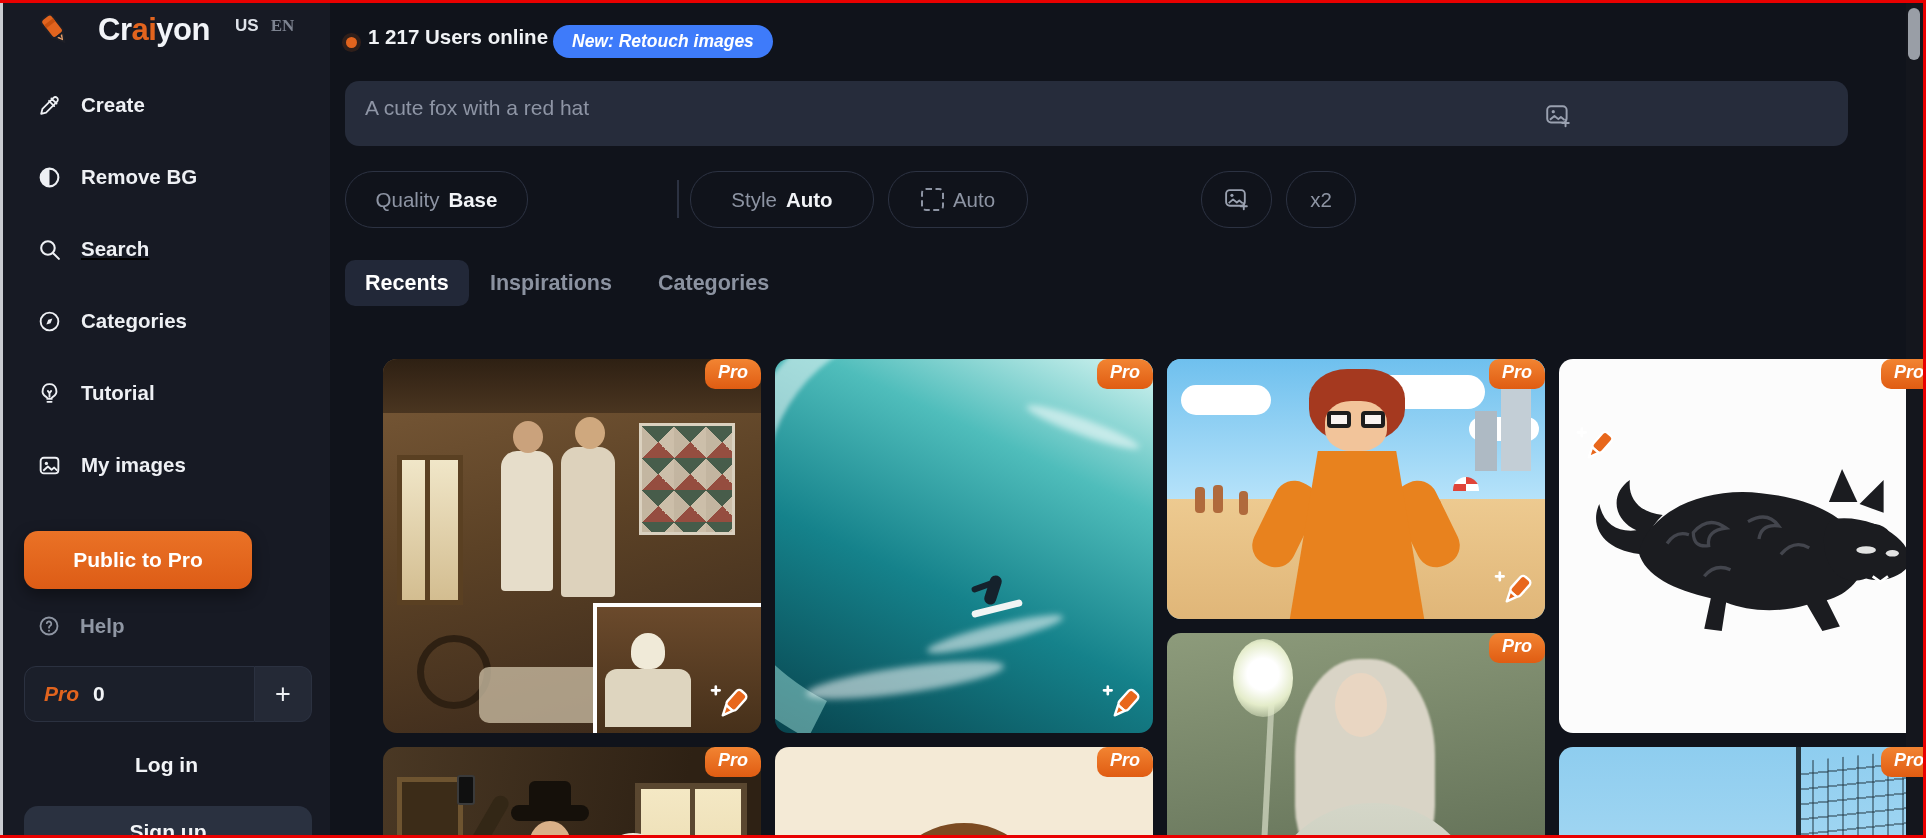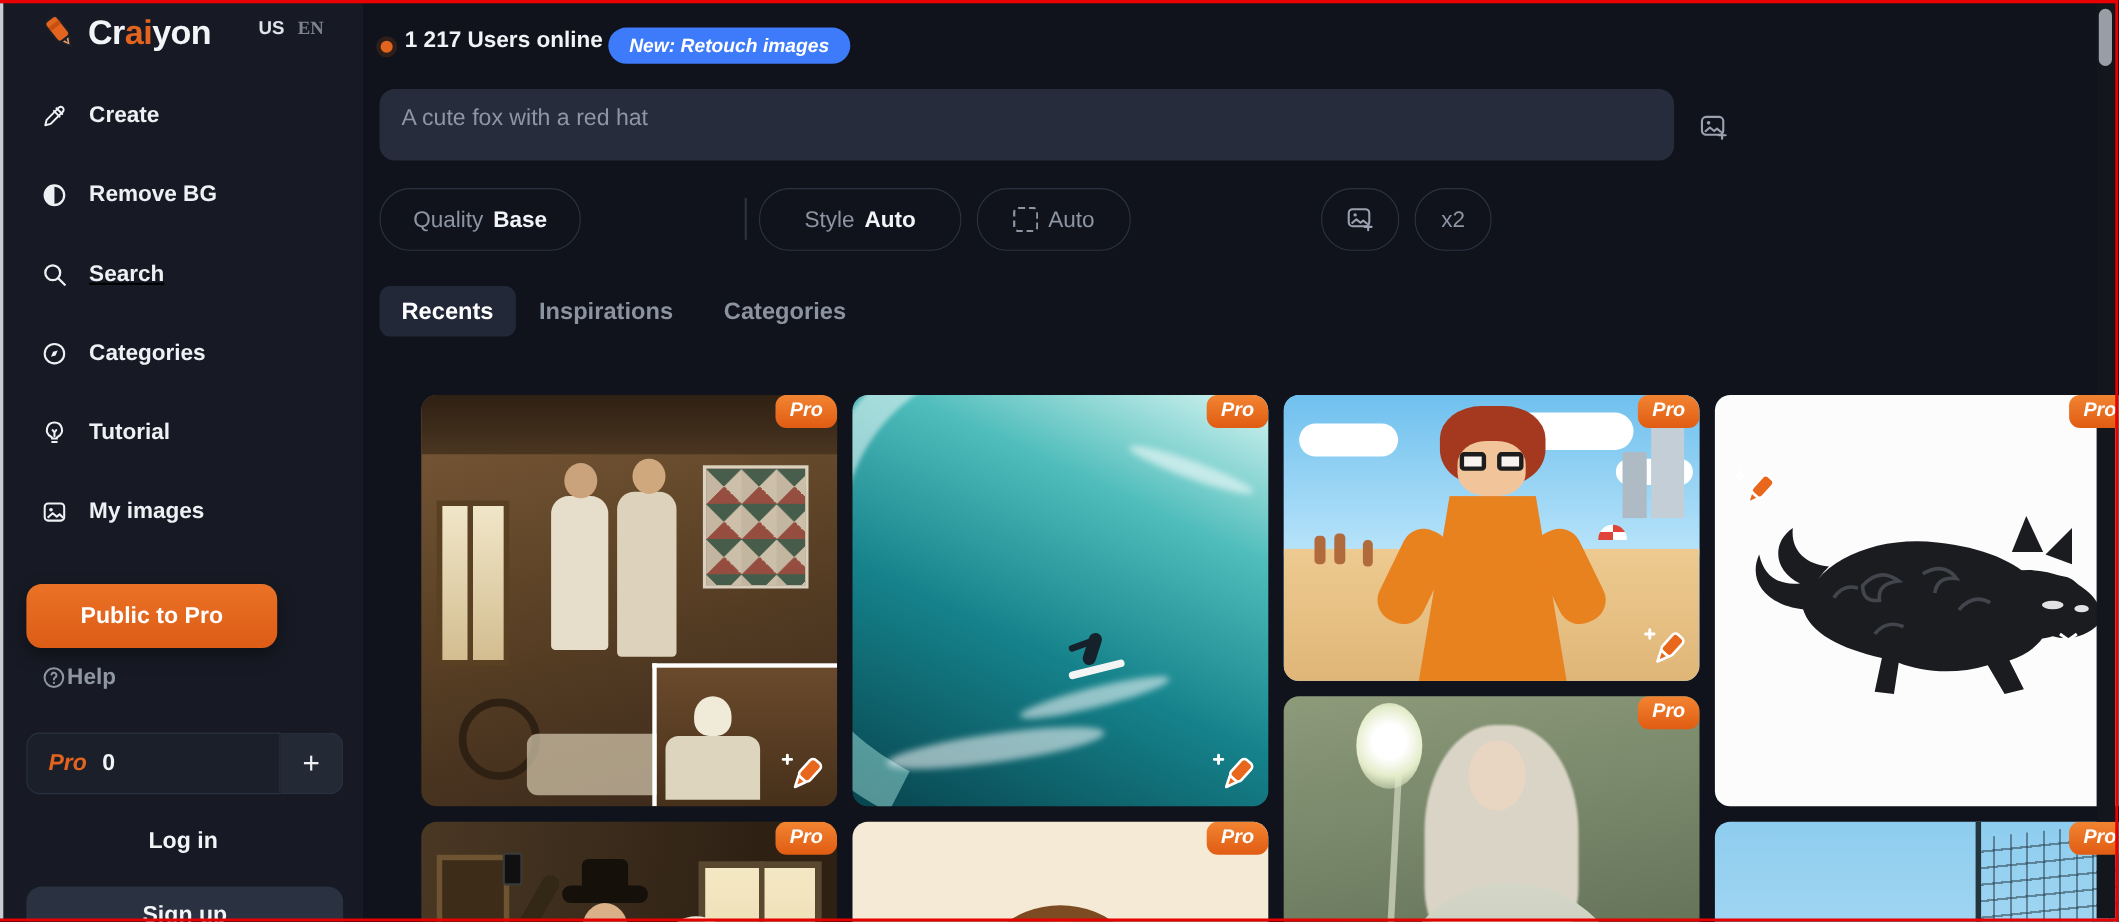--- a/index.html
+++ b/index.html
@@ -10,35 +10,35 @@
   .edge{position:absolute;z-index:60;}
   .edge-top{left:0;top:0;width:1926px;height:3px;background:#e90000;}
   .edge-bottom{left:0;top:835px;width:1926px;height:3px;background:#e90000;}
   .edge-right{left:1923px;top:0;width:3px;height:838px;background:#e90000;}
   .edge-left{left:0;top:3px;width:3px;height:832px;background:#caccd1;}
 
   
   .sidebar{position:absolute;left:3px;top:3px;width:327px;height:832px;background:#171a24;}
   .logo{position:absolute;left:33px;top:6px;width:260px;height:42px;display:flex;align-items:center;cursor:pointer;}
   .logo svg{width:38px;height:38px;}
-  .brand{font-size:31px;font-weight:700;color:#f2f4f8;letter-spacing:-.5px;margin-left:6px;}
+  .brand{font-size:31px;font-weight:700;color:#f2f4f8;letter-spacing:-.5px;margin-left:24px;}
   .brand .accent{color:#e2641e;}
   .lang{position:absolute;left:232px;top:13px;display:flex;gap:12px;font-size:17px;font-weight:700;}
   .lang .us{color:#dfe3ea;}
   .lang .en{color:#7d8390;font-family:Liberation Serif, serif;}
 
   .side-item{position:absolute;left:34px;display:flex;align-items:center;gap:19px;height:34px;cursor:pointer;}
   .side-item svg{width:25px;height:25px;flex:0 0 auto;}
   .side-item .lbl{font-size:20.5px;font-weight:600;color:#eef0f4;}
   .si-0{top:85px;} .si-1{top:157px;} .si-2{top:229px;text-decoration:underline;} .si-3{top:301px;} .si-4{top:373px;} .si-5{top:445px;}
 
   .upgrade-btn{position:absolute;left:21px;top:528px;width:228px;height:58px;border-radius:14px;
     background:linear-gradient(#ea7226,#dd5c16);box-shadow:0 6px 16px rgba(0,0,0,.4);
     display:flex;align-items:center;justify-content:center;color:#fff;font-size:21px;font-weight:700;cursor:pointer;}
-  .help-row{position:absolute;left:34px;top:601px;display:flex;align-items:flex-start;height:34px;cursor:pointer;}
+  .help-row{position:absolute;left:34px;top:601px;display:flex;align-items:flex-end;gap:19px;height:34px;cursor:pointer;}
   .help-row svg{width:24px;height:24px;}
   .help-row .lbl{font-size:20.5px;font-weight:600;color:#8f96a3;}
 
   .credits{position:absolute;left:21px;top:663px;width:288px;height:56px;display:flex;}
   .credits-box{width:231px;height:56px;border:1px solid #2b3140;background:#1b1f2a;border-radius:12px 0 0 12px;
     display:flex;align-items:center;padding-left:19px;gap:14px;}
   .credits-box .tier{color:#e2641e;font-size:21px;font-weight:700;font-style:italic;}
   .credits-box .count{color:#f2f4f7;font-size:21px;font-weight:600;}
   .credits-add{width:57px;height:56px;background:#242936;border:1px solid #2b3140;border-left:none;
     border-radius:0 12px 12px 0;display:flex;align-items:center;justify-content:center;
@@ -49,21 +49,21 @@
     display:flex;align-items:center;justify-content:center;color:#f2f4f7;font-size:21px;font-weight:700;cursor:pointer;}
 
   
   .online-dot{position:absolute;left:346px;top:37px;width:11px;height:11px;border-radius:50%;background:#e2641e;
     box-shadow:0 0 0 4px rgba(226,100,30,.15);}
   .online-text{position:absolute;left:368px;top:25px;font-size:20.5px;font-weight:600;color:#f0f2f5;}
   .new-badge{position:absolute;left:553px;top:25px;height:33px;padding:0 19px;border-radius:17px;background:#3e7bfa;
     display:flex;align-items:center;color:#fff;font-size:17.5px;font-weight:700;font-style:italic;cursor:pointer;}
 
   
-  .prompt-input{position:absolute;left:345px;top:81px;width:1177px;height:65px;background:#262c3b;border:none;
+  .prompt-input{position:absolute;left:345px;top:81px;width:1503px;height:65px;background:#262c3b;border:none;
     border-radius:14px;padding:0 56px 12px 20px;font-size:21px;color:#dfe3ea;outline:none;}
   .prompt-input::placeholder{color:#8e95a5;}
   .prompt-img-icon{position:absolute;left:1544px;top:102px;width:28px;height:28px;cursor:pointer;}
   .draw-btn{position:absolute;left:1612px;top:81px;width:270px;height:65px;border-radius:10px;
     background:linear-gradient(#ef7527,#d95812);display:flex;align-items:center;justify-content:center;gap:14px;
     color:#fff;font-size:22px;font-weight:700;cursor:pointer;box-shadow:0 4px 12px rgba(0,0,0,.35);}
   .draw-btn svg{width:26px;height:26px;}
 
   
   .scrollbar{position:absolute;left:1906px;top:3px;width:17px;height:832px;background:#14161d;}

